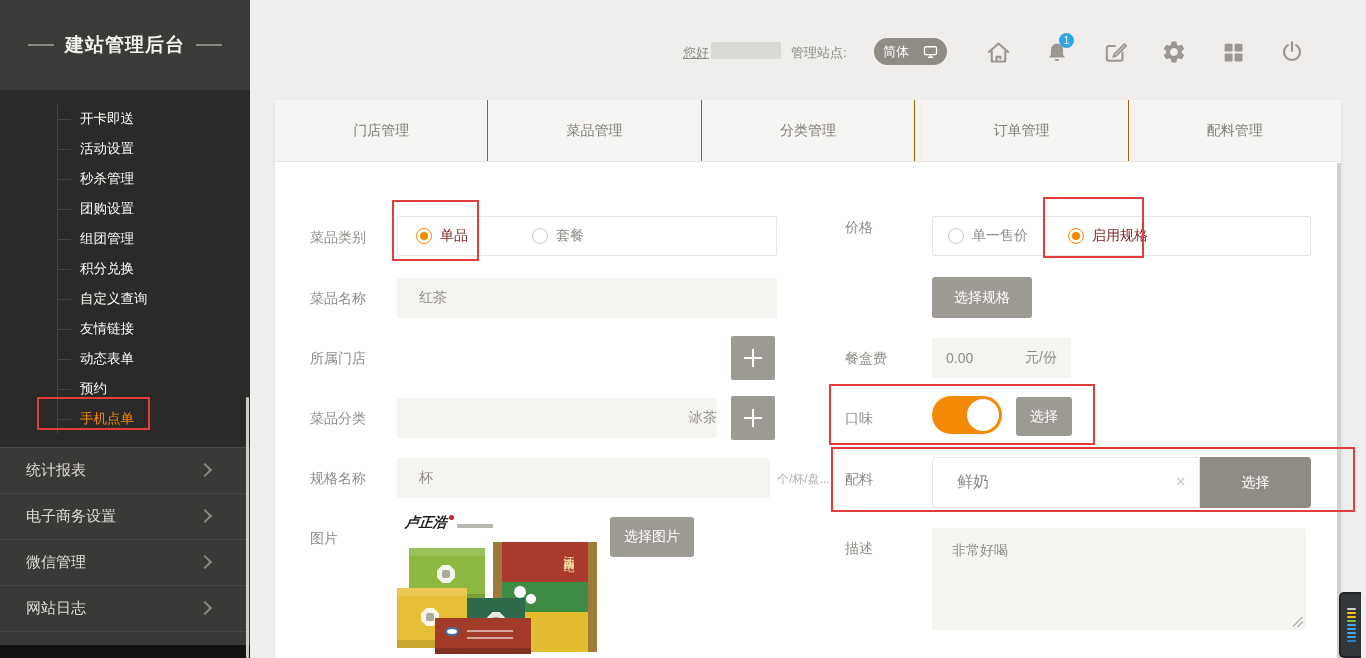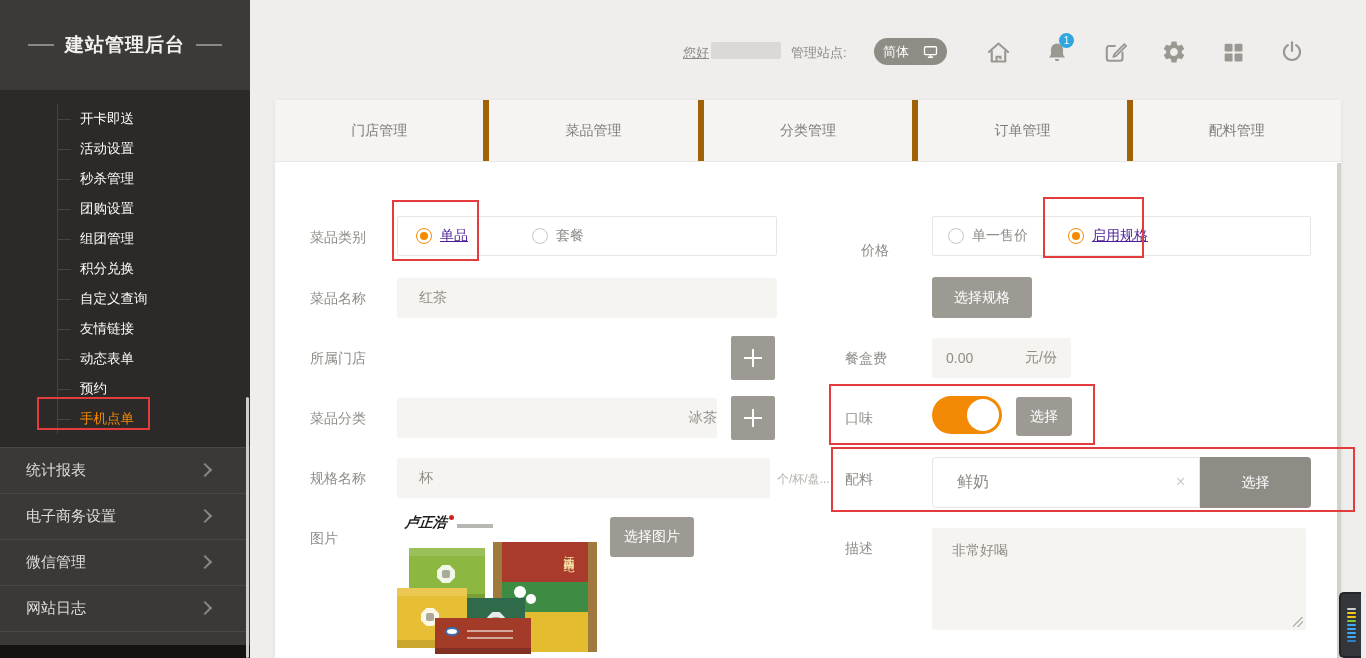--- a/index.html
+++ b/index.html
@@ -29,33 +29,33 @@
   .hdr-text { position:absolute; top:44px; font-size:13px; color:#8b8984; }
   .redacted { position:absolute; left:711px; top:42px; width:70px; height:17px; background:#dbd9d5; border-radius:2px; }
   .lang-pill { position:absolute; left:874px; top:38px; width:73px; height:27px; border-radius:14px; background:#8f8c86; color:#fff; font-size:13px; display:flex; align-items:center; justify-content:center; gap:14px; cursor:pointer; }
   .hicon { position:absolute; top:37px; width:30px; height:30px; display:flex; align-items:center; justify-content:center; cursor:pointer; }
   .badge { position:absolute; left:17px; top:-4px; width:15px; height:15px; border-radius:50%; background:#2ea7e0; color:#fff; font-size:10px; display:flex; align-items:center; justify-content:center; }
 
   
   .card { position:absolute; left:275px; top:100px; width:1066px; height:558px; background:#fff; box-shadow:0 1px 4px rgba(0,0,0,.07); }
   .tabbar { display:flex; height:62px; background:#f5f4f2; border-bottom:1px solid #eae8e4; }
   .tab { flex:1; display:flex; align-items:center; justify-content:center; font-size:14px; color:#807e79; cursor:pointer; }
-  .tab + .tab { border-left:6px solid #a16207; }
+  .tab + .tab { border-left:1px solid #a16207; }
   .card-scroll { position:absolute; right:0; top:63px; width:4px; height:495px; background:#d3d1cb; }
 
   
   .lbl { position:absolute; font-size:14px; color:#8f8d88; }
   .box-white { position:absolute; background:#fff; border:1px solid #e8e6e2; border-radius:2px; display:flex; align-items:center; }
   .box-gray { position:absolute; background:#f5f4f1; border:none; border-radius:2px; font-size:14px; color:#8f8d88; display:flex; align-items:center; }
   input.box-gray { padding:12px 22px; font-family:inherit; outline:none; }
   .radio { width:16px; height:16px; border-radius:50%; border:1px solid #c9c6c0; background:#fff; position:relative; display:inline-block; flex:none; cursor:pointer; }
   .radio.sel { border-color:#f58a00; }
   .radio.sel::after { content:""; position:absolute; inset:3px; border-radius:50%; background:#f58a00; }
   .rlabel { font-size:14px; color:#8f8d88; margin-left:8px; cursor:pointer; }
-  .rlabel.on { color:#4c1d95;text-decoration:underline; }
+  .rlabel.on { color:#7f1d1d; }
   .chev-d { position:absolute; right:18px; top:14px; width:9px; height:9px; border-right:2px solid #c9c6c0; border-bottom:2px solid #c9c6c0; transform:rotate(45deg); }
   .btn { position:absolute; background:#9d9a94; color:#fff; font-size:14px; border:none; border-radius:3px; display:flex; align-items:center; justify-content:center; cursor:pointer; font-family:inherit; }
   .btn.dark { background:#8f8c86; border-radius:0 4px 4px 0; }
   .plusbtn { position:absolute; width:44px; height:44px; background:#9d9a94; border-radius:2px; cursor:pointer; }
   .plus { position:absolute; inset:0; }
   .plus::before { content:""; position:absolute; left:13px; top:21px; width:18px; height:2px; background:#fff; }
   .plus::after { content:""; position:absolute; left:21px; top:13px; width:2px; height:18px; background:#fff; }
   .toggle { position:absolute; width:70px; height:38px; border-radius:19px; background:#f28a05; cursor:pointer; }
   .toggle .knob { position:absolute; right:3px; top:3px; width:32px; height:32px; border-radius:50%; background:#fff; }
   .hint { position:absolute; font-size:12px; color:#b3b1ab; }
@@ -292,21 +292,21 @@
         <span class="oct" style="left:20px; top:14px;"></span>
       </div>
     <div class="tbx rbox">
       <span class="oval"></span>
       <span class="line" style="top:12px;"></span>
       <span class="line" style="top:19px;"></span>
     </div>
   </div>
   <button class="btn" style="left:335px; top:417px; width:84px; height:40px;">选择图片</button>
 
-  <span class="lbl" style="left:570px; top:142px;margin-left:16px;">价格</span>
+  <span class="lbl" style="left:570px; top:119px;">价格</span>
   <div class="box-white" style="left:657px; top:116px; width:379px; height:40px;">
     <span class="radio" style="margin-left:15px;"></span>
     <span class="rlabel">单一售价</span>
     <span class="radio sel" style="margin-left:40px;"></span>
     <span class="rlabel on">启用规格</span>
   </div>
   <button class="btn" style="left:657px; top:177px; width:100px; height:41px;">选择规格</button>
 
   <span class="lbl" style="left:570px; top:250px;">餐盒费</span>
   <div class="box-gray" style="left:657px; top:238px; width:139px; height:40px; padding:0 14px; justify-content:space-between;">

